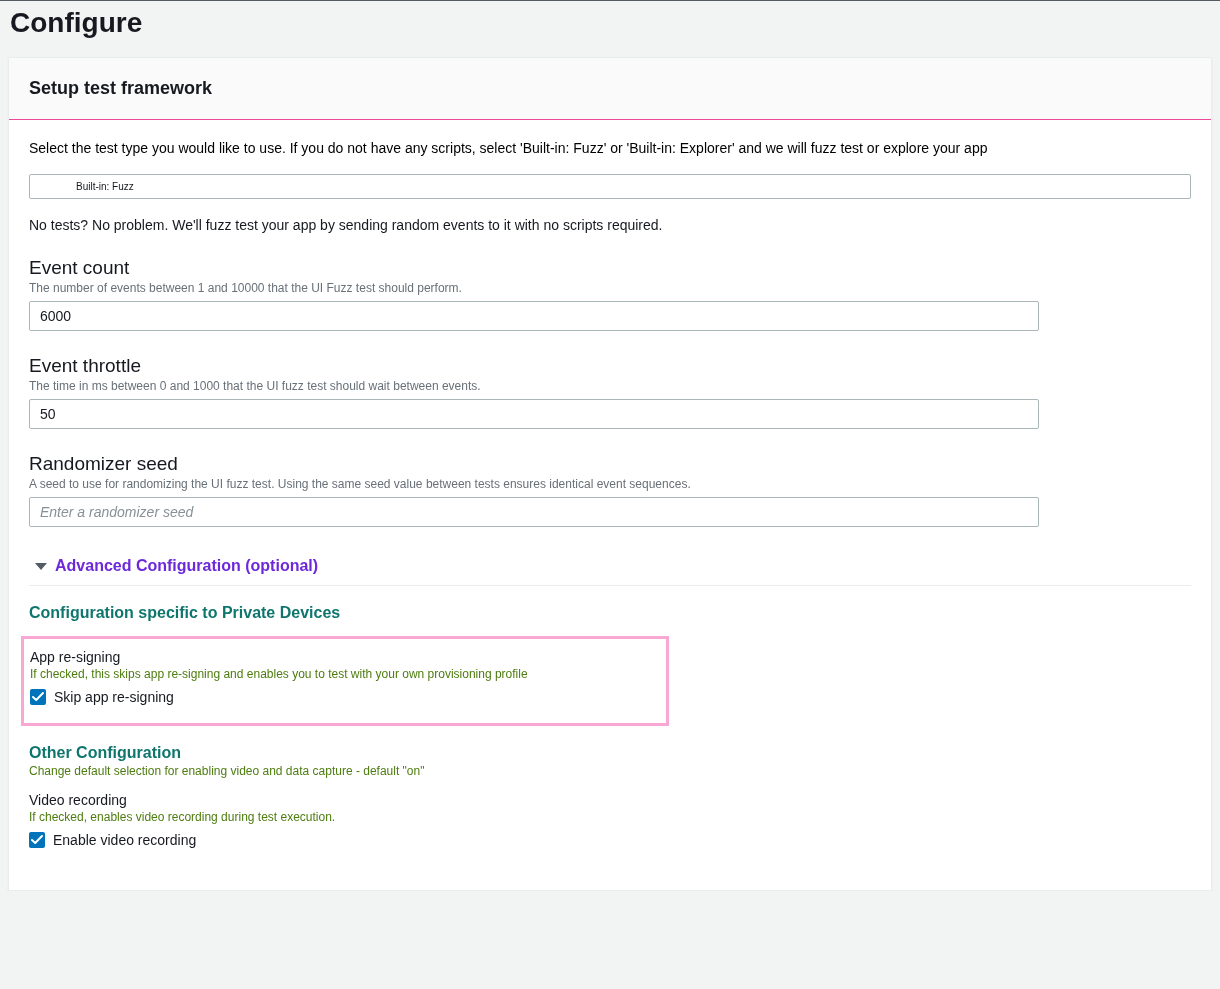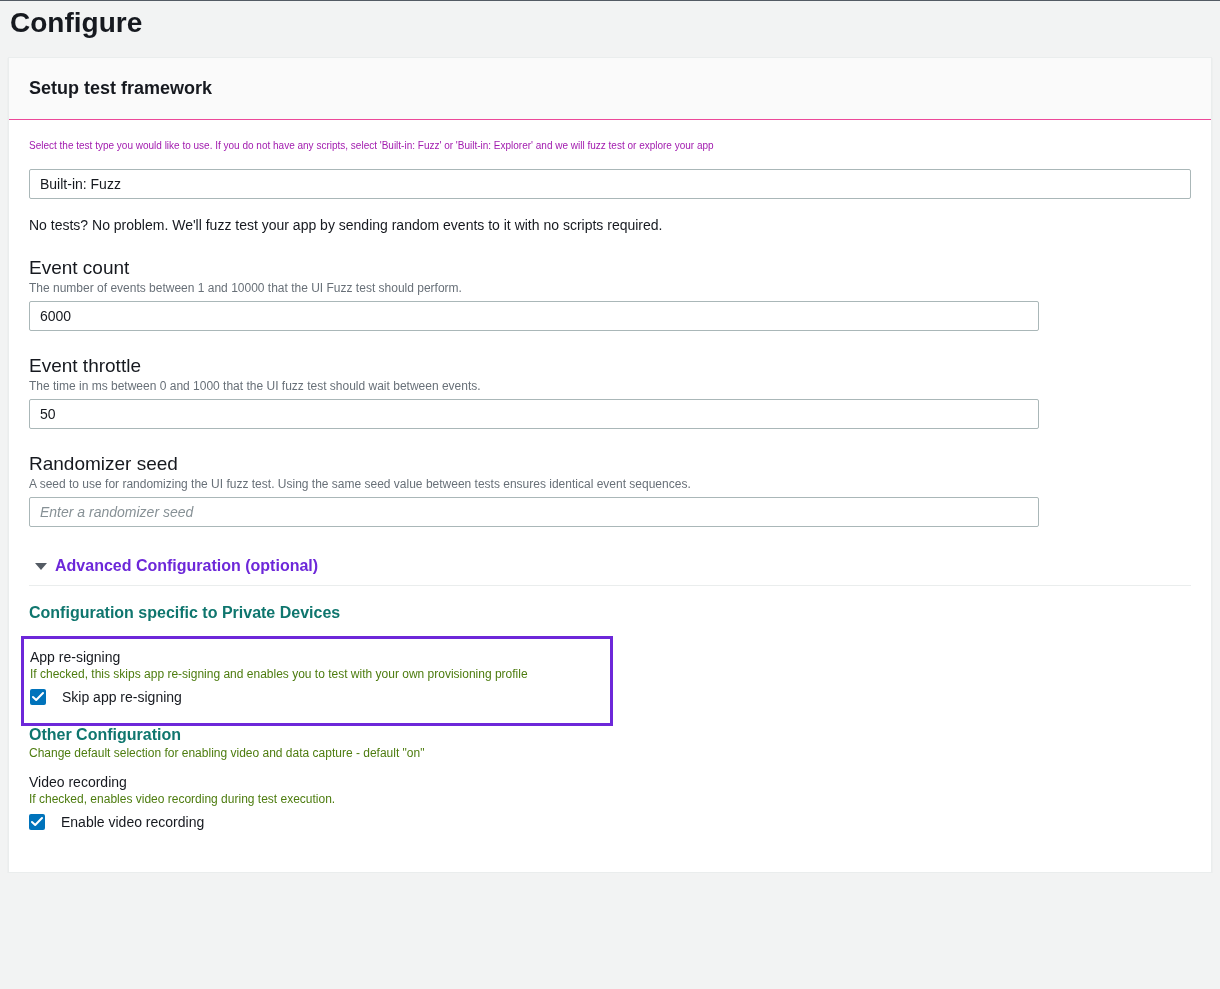--- a/index.html
+++ b/index.html
@@ -35,38 +35,39 @@
     }
     .panel-header h2 {
       font-size: 18px;
       font-weight: 700;
       color: #16191f;
     }
     .panel-body {
       padding: 20px 20px 20px 20px;
     }
     .intro-text {
-      font-size: 10px;
-      color: #a21caf;
+      font-size: 14px;
+      color: #000000;
       margin-bottom: 18px;
     }
     .select-wrap {
       display: flex;
       align-items: center;
       border: 1px solid #aab7b8;
       border-radius: 2px;
       padding: 6px 10px;
       background: #fff;
       margin-bottom: 18px;
       cursor: pointer;
     }
     .select-value {
       flex: 1;
-      font-size: 14px;
-      color: #16191f;
+      font-size: 10px;
+      color: #16191f;
+      margin-left: 36px;
     }
     .help-text {
       font-size: 14px;
       color: #16191f;
       margin-bottom: 24px;
     }
     .form-group {
       margin-bottom: 24px;
       max-width: 1010px;
     }
@@ -133,21 +134,21 @@
     }
     .sub-hint {
       font-size: 12px;
       color: #4d7c0f;
       margin-bottom: 8px;
       display: block;
     }
     .checkbox-row {
       display: flex;
       align-items: center;
-      gap: 16px;
+      gap: 8px;
     }
     .checkbox {
       width: 16px;
       height: 16px;
       border-radius: 2px;
       background: #0073bb;
       position: relative;
       flex-shrink: 0;
       cursor: pointer;
     }
@@ -156,25 +157,26 @@
       top: 2px;
       left: 2px;
       width: 12px;
       height: 12px;
     }
     .checkbox-label {
       font-size: 14px;
       color: #16191f;
     }
     .highlight-box {
-      border: 3px solid #6d28d9;
+      border: 3px solid #f9a8d4;
       padding: 10px 6px 18px 6px;
       margin-left: -8px;
       margin-right: 0;
-      width: 592px;
+      margin-bottom: 18px;
+      width: 648px;
     }
   </style>
 </head>
 <body>
 
 <div class="page-header">
   <h1 class="page-title">Configure</h1>
 </div>
 
 <div class="panel">

